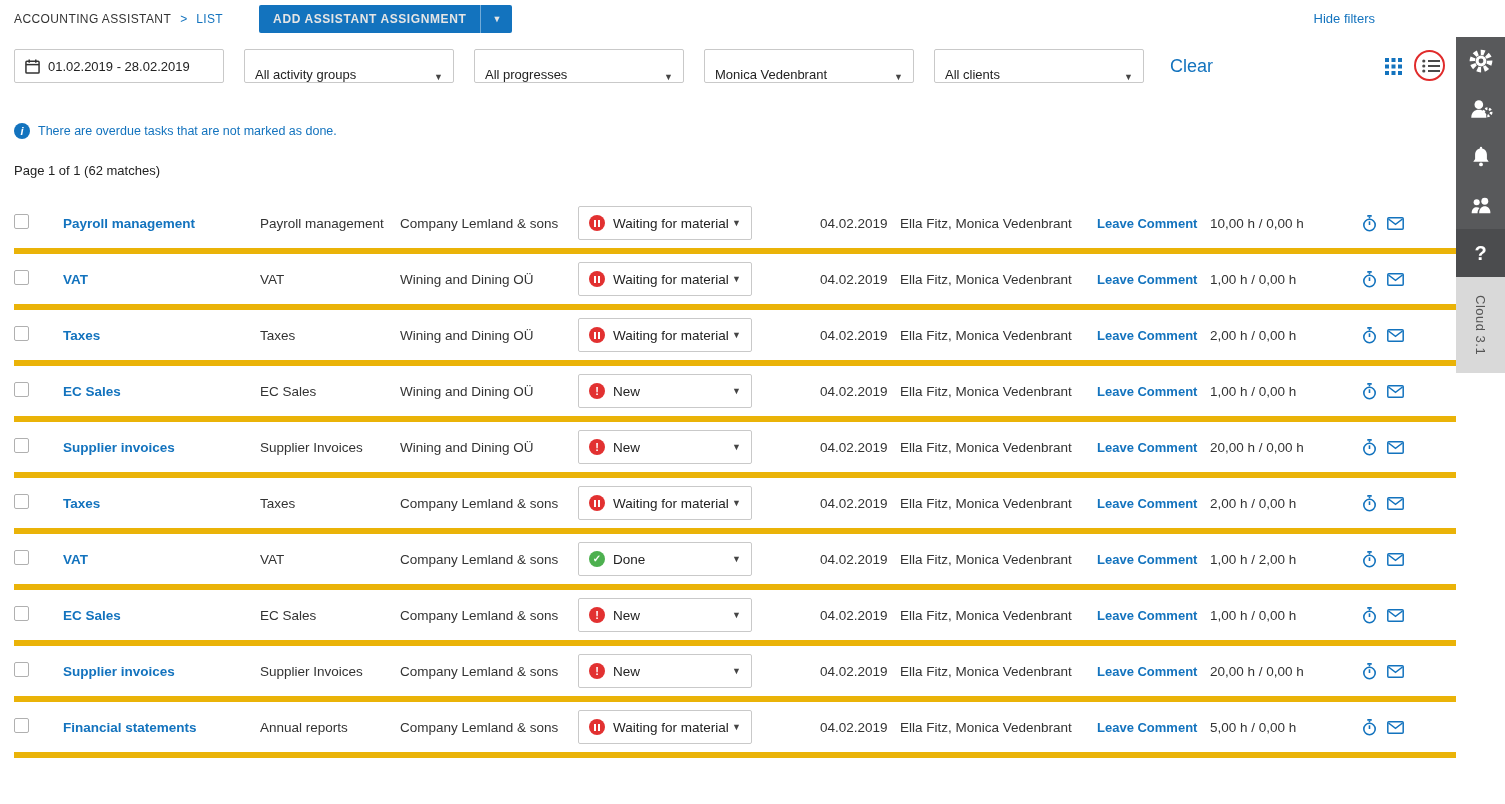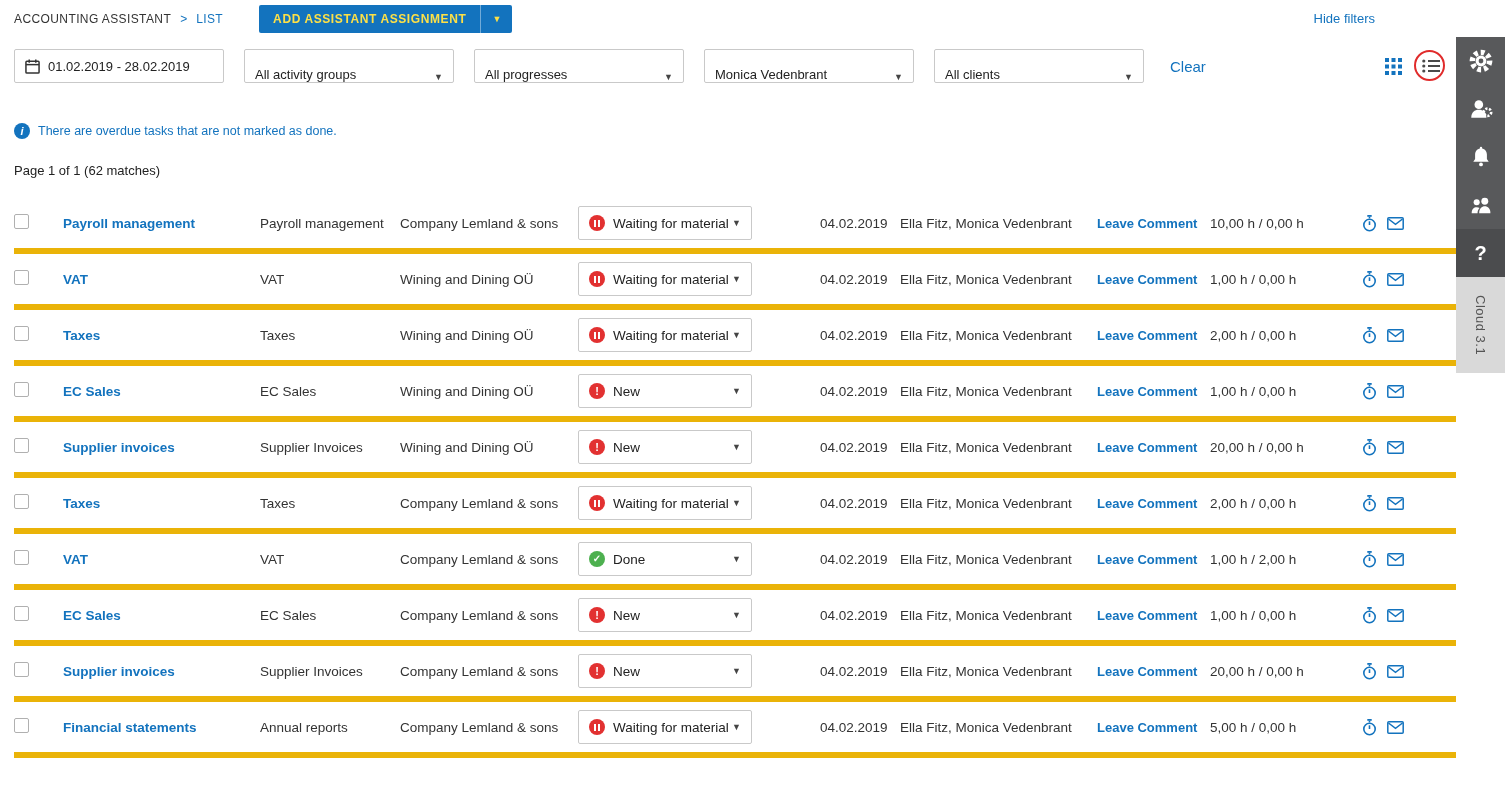--- a/index.html
+++ b/index.html
@@ -5,34 +5,34 @@
   * { margin:0; padding:0; box-sizing:border-box; }
   html,body { width:1505px; height:804px; overflow:hidden; background:#fff;
     font-family:"Liberation Sans", sans-serif; color:#333; }
   a { text-decoration:none; cursor:pointer; }
 
   
   .topbar { display:flex; align-items:center; height:37px; padding:0 14px; position:relative; }
   .crumb-root { font-size:12px; letter-spacing:.4px; color:#333; font-weight:400; cursor:pointer; }
   .crumb-sep { font-size:12px; color:#1373be; margin:0 9px; }
   .crumb-cur { font-size:12px; letter-spacing:.4px; color:#1373be; font-weight:400; }
-  .add-btn { display:flex; align-items:stretch; background:#1373be; color:#fde047; height:28px;
+  .add-btn { display:flex; align-items:stretch; background:#1373be; color:#e5e5e5; height:28px;
     margin-left:36px; border-radius:2px; cursor:pointer; }
   .add-btn .lbl { display:flex; align-items:center; padding:0 14px; font-size:12px; font-weight:bold; letter-spacing:.6px; }
   .add-btn .caret { display:flex; align-items:center; padding:0 11px; border-left:1px solid rgba(255,255,255,.4); font-size:9px; }
   .hide-filters { margin-left:auto; margin-right:116px; font-size:13px; color:#1373be; }
 
   
   .filters { display:flex; align-items:center; padding:0 14px; margin-top:12px; margin-right:49px;border-radius:11px; }
   .field { display:flex; align-items:center; width:210px; height:34px; border:1px solid #c9c9c9;
     border-radius:2px; background:#fff; padding:0 10px; font-size:13px; color:#222; cursor:pointer; margin-right:20px; }
   .field .cal { margin-right:8px; display:flex; }
   .field.select { justify-content:space-between;align-items:flex-end; }
   .field .arrow { font-size:9px; color:#444; margin-left:8px; }
-  .clear-link { font-size:15px; color:#1373be; margin-left:6px; }
+  .clear-link { font-size:18px; color:#1373be; margin-left:6px; }
   .view-toggles { margin-left:auto; display:flex; align-items:center; gap:16px; }
   .vt-icon { display:flex; align-items:center; justify-content:center; width:22px; height:22px; cursor:pointer; position:relative; }
   .red-ring { position:absolute; left:-6px; top:-5px; width:31px; height:31px; border:2px solid #e02b2b; border-radius:50%; pointer-events:none; }
 
   
   .notice { display:flex; align-items:center; gap:8px; padding:0 14px; margin-top:40px; }
   .info-ic { width:16px; height:16px; border-radius:50%; background:#1373be; color:#fff;
     font-size:11px; font-weight:bold; display:flex; align-items:center; justify-content:center; font-style:italic; }
   .notice span.txt { font-size:12.5px; color:#1373be; }
   .page-info { padding:0 14px; margin-top:24px; font-size:13px; color:#222; }

